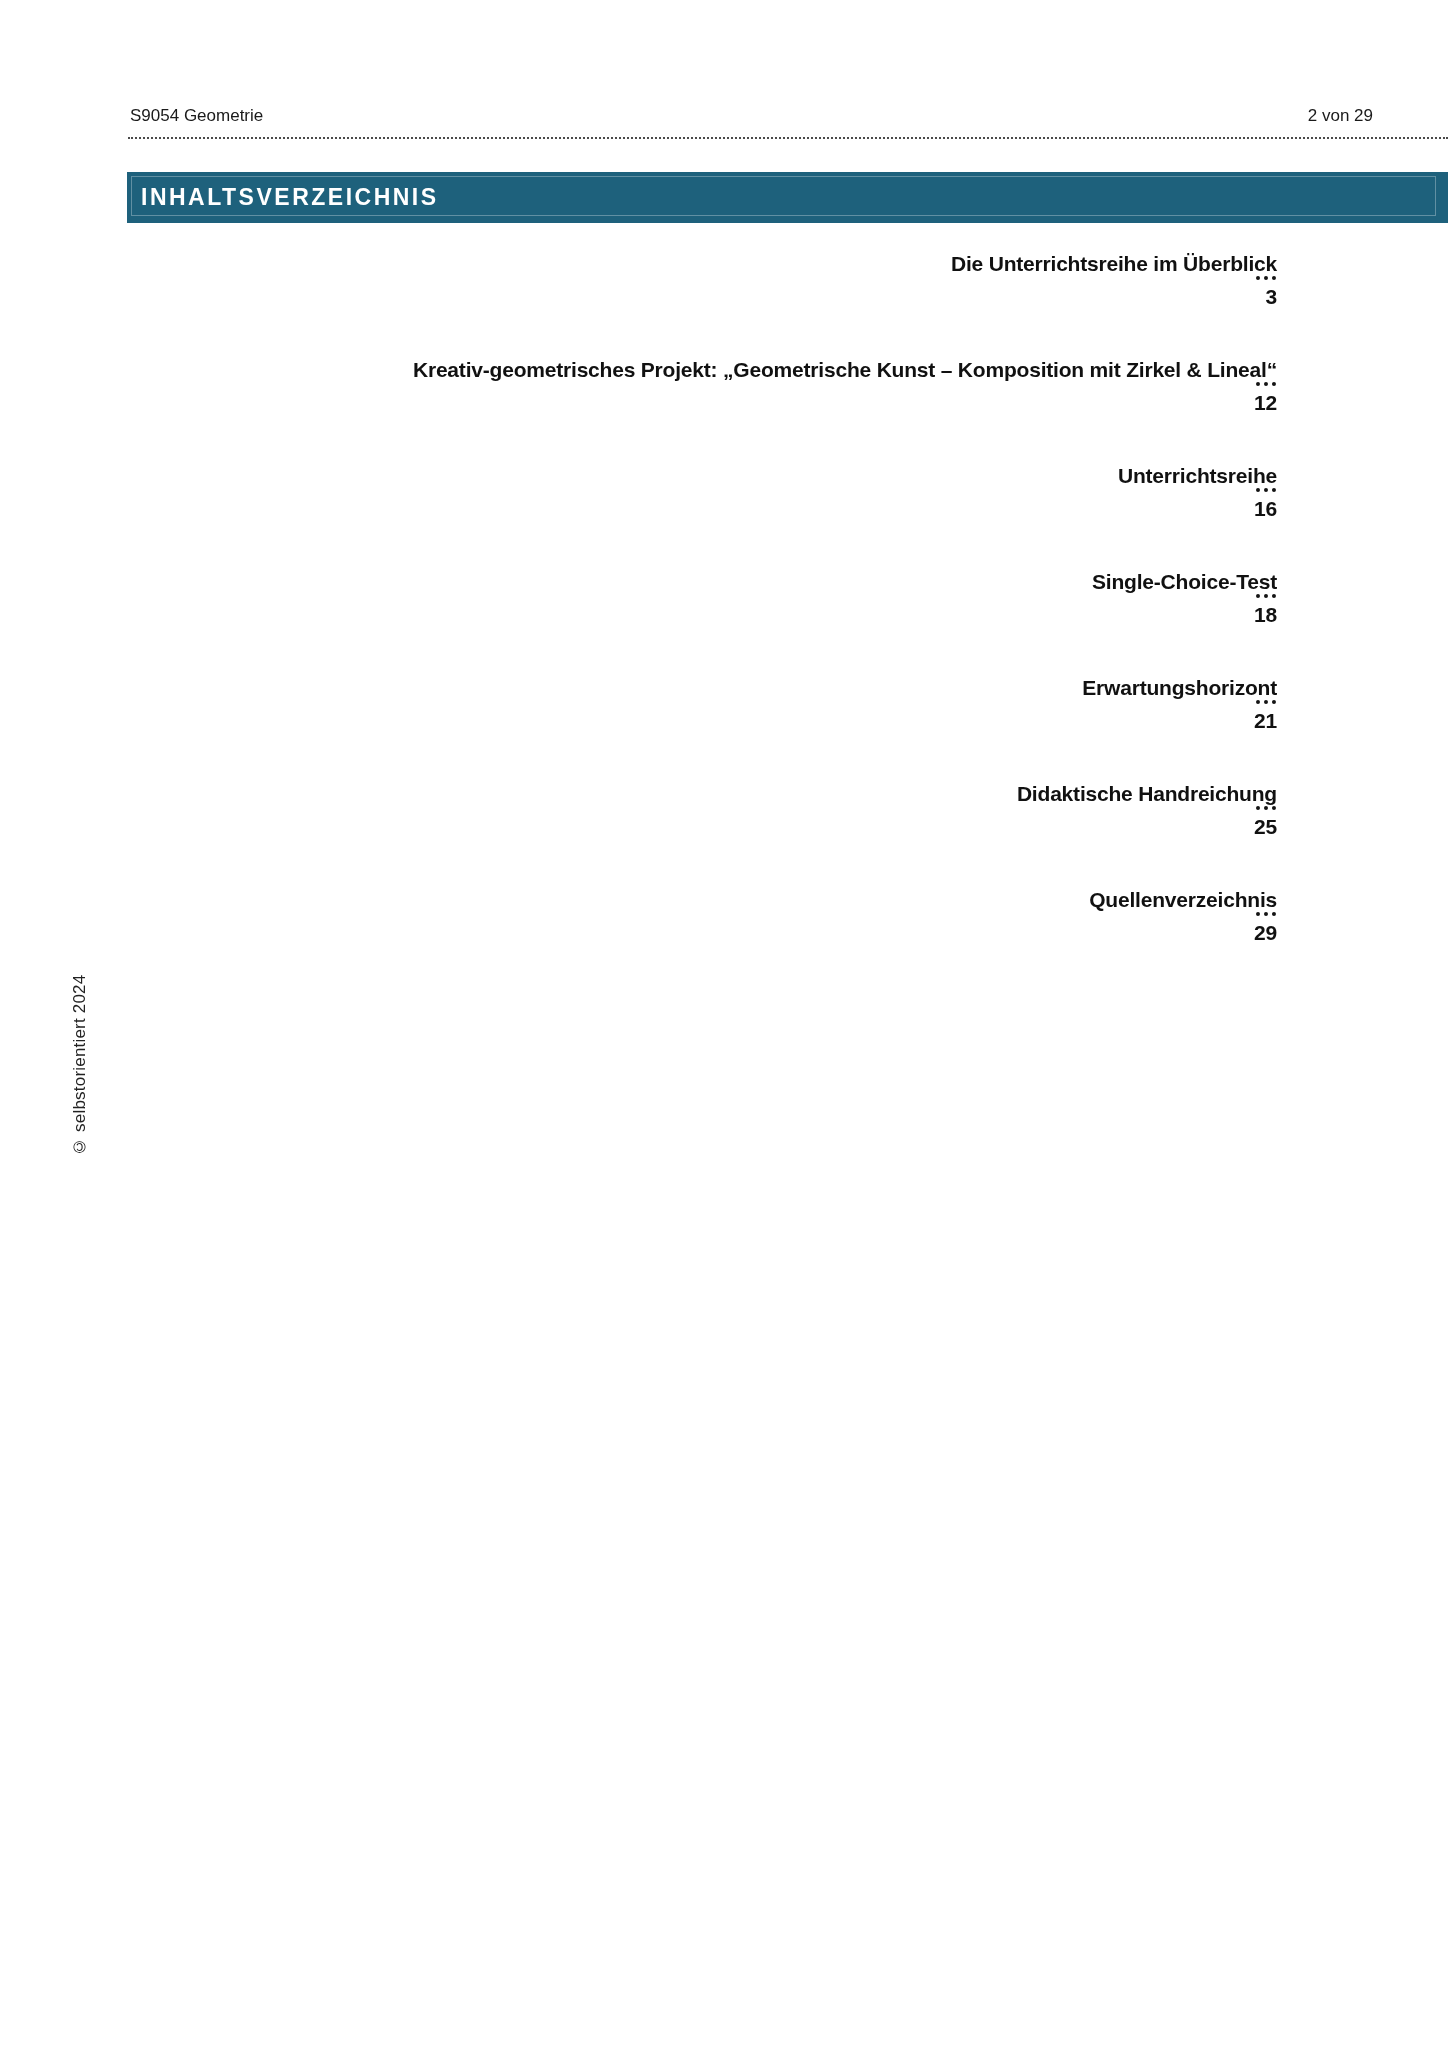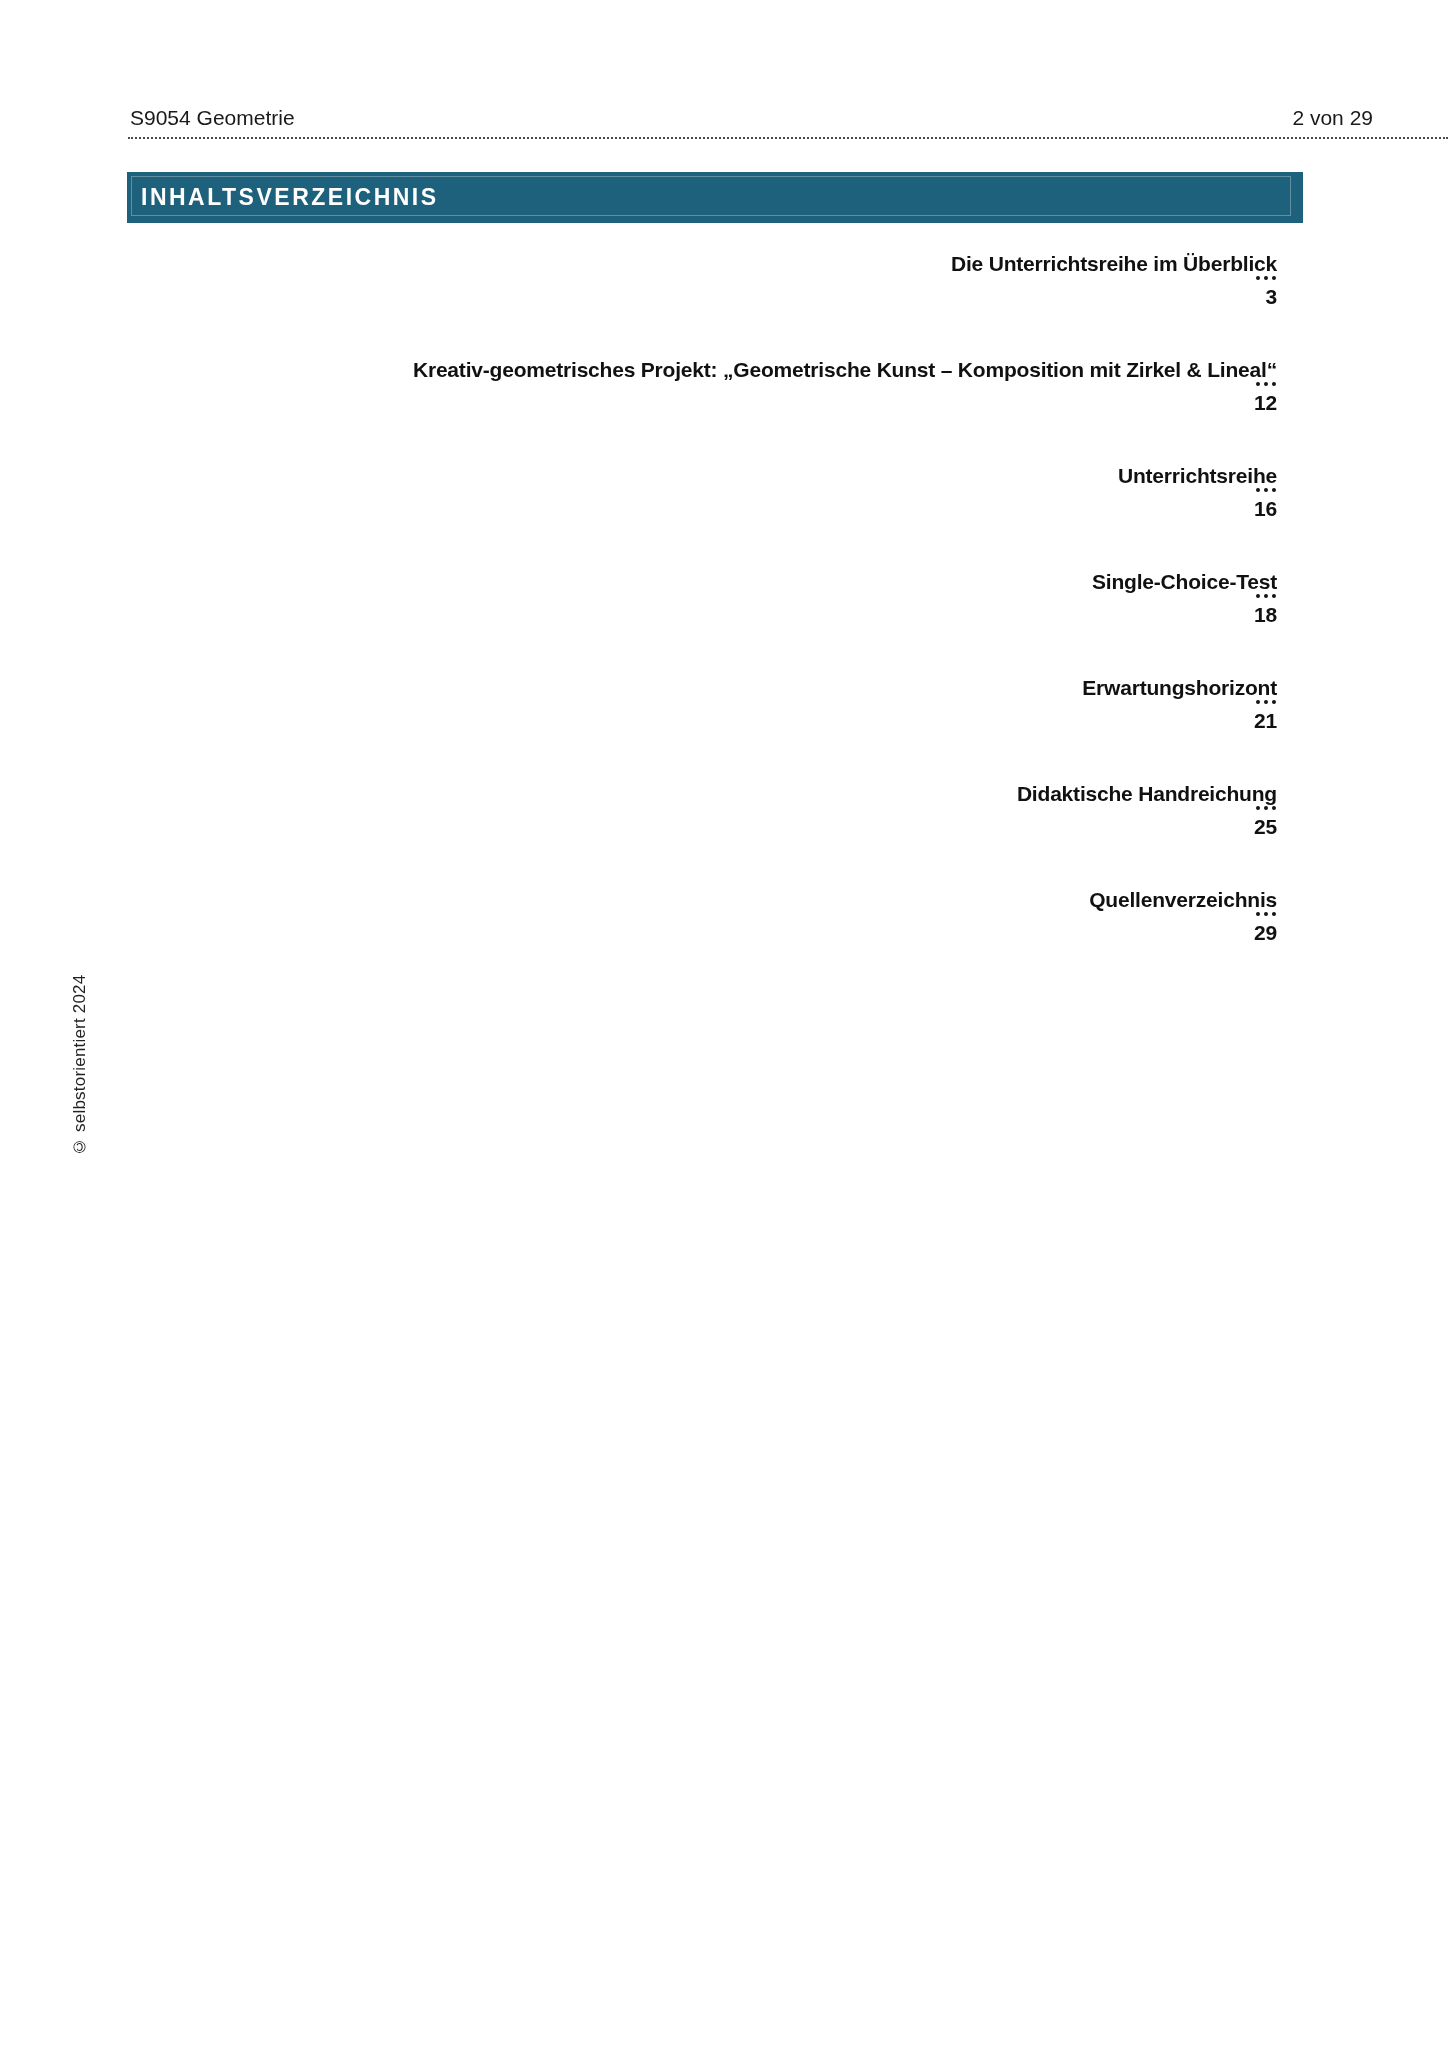--- a/index.html
+++ b/index.html
@@ -19,38 +19,38 @@
 
   
   .running-header {
     position: absolute;
     left: 130px;
     right: 75px;
     top: 106px;
     display: flex;
     justify-content: space-between;
     align-items: flex-start;
-    font-size: 21px;
+    font-size: 17px;
     color: #1a1a1a;
   }
   .header-rule {
     position: absolute;
     left: 128px;
     right: 0;
     top: 137px;
     border-bottom: 2px dotted #4a4a4a;
     height: 0;
   }
 
   
   .title-bar {
     position: absolute;
     left: 127px;
     top: 172px;
-    width: 1176px;
+    width: 1321px;
     height: 51px;
     background: #1E617C;
     display: flex;
     align-items: center;
   }
   .title-bar-inner {
     position: absolute;
     top: 4px;
     left: 4px;
     right: 12px;

